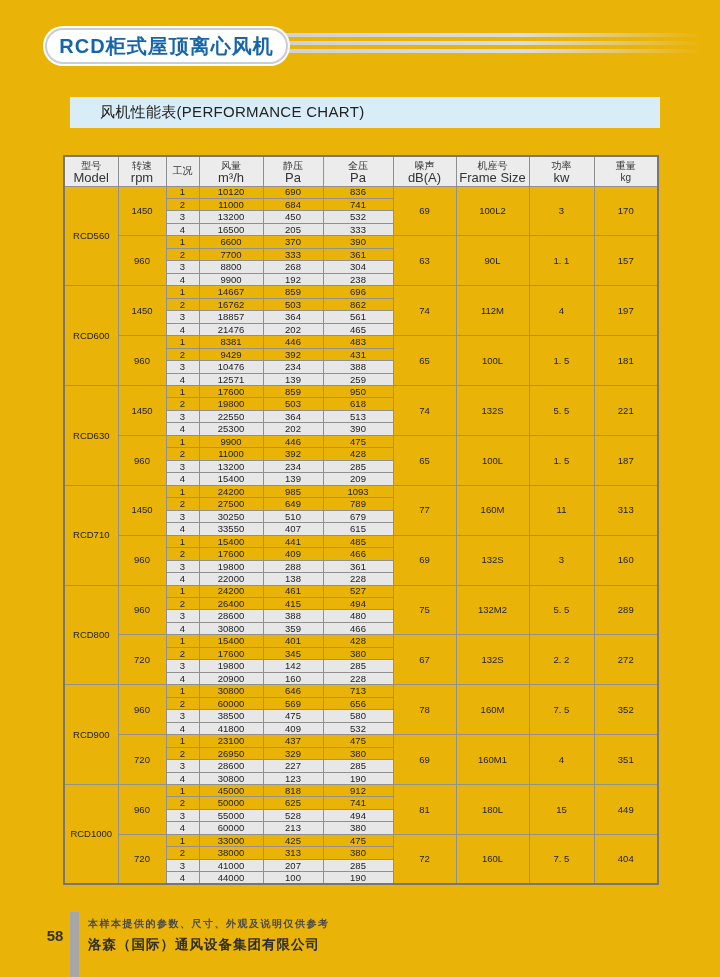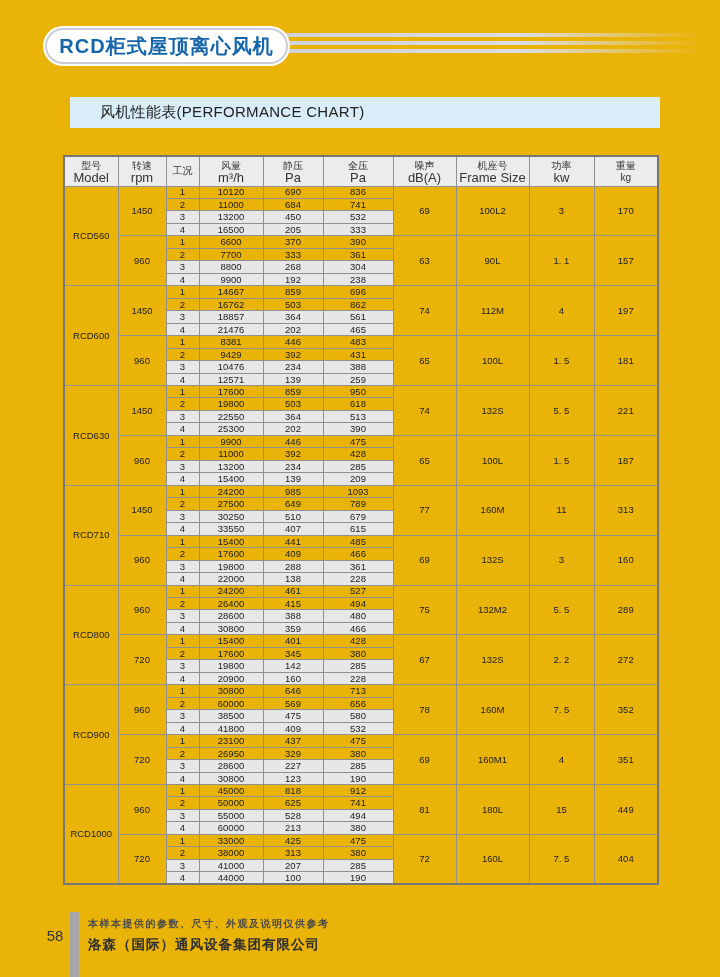--- a/index.html
+++ b/index.html
@@ -30,21 +30,21 @@
   th .zh { display:block; font-size:10px; line-height:12px; }
   th .en { display:block; font-size:13px; line-height:11px; }
   th .en.small { font-size:10px; }
   table.perf td { height:12.48px; font-size:9.5px; line-height:1; color:#222;
                   font-family:"Liberation Sans", sans-serif; }
   td.shade { background:#e7e7e7; }
   td.model { font-size:9.5px; }
 
   
   .page-number { position:absolute; left:42px; top:927px; width:26px; text-align:center;
-                 font-size:15px; color:#333; }
+                 font-size:15px; color:#333;font-weight:bold; }
   .footer-bar { position:absolute; left:70px; top:912px; width:9px; height:65px; background:#a6a6a6; }
   .disclaimer { position:absolute; left:88px; top:917px; font-size:10px; font-weight:bold;
                 color:#4a4a4a; letter-spacing:1.5px; }
   .company { position:absolute; left:88px; top:936px; font-size:13.5px; font-weight:bold;
              color:#2e2e2e; letter-spacing:1px; }
 </style>
 </head>
 <body>
 
 <div class="page">

